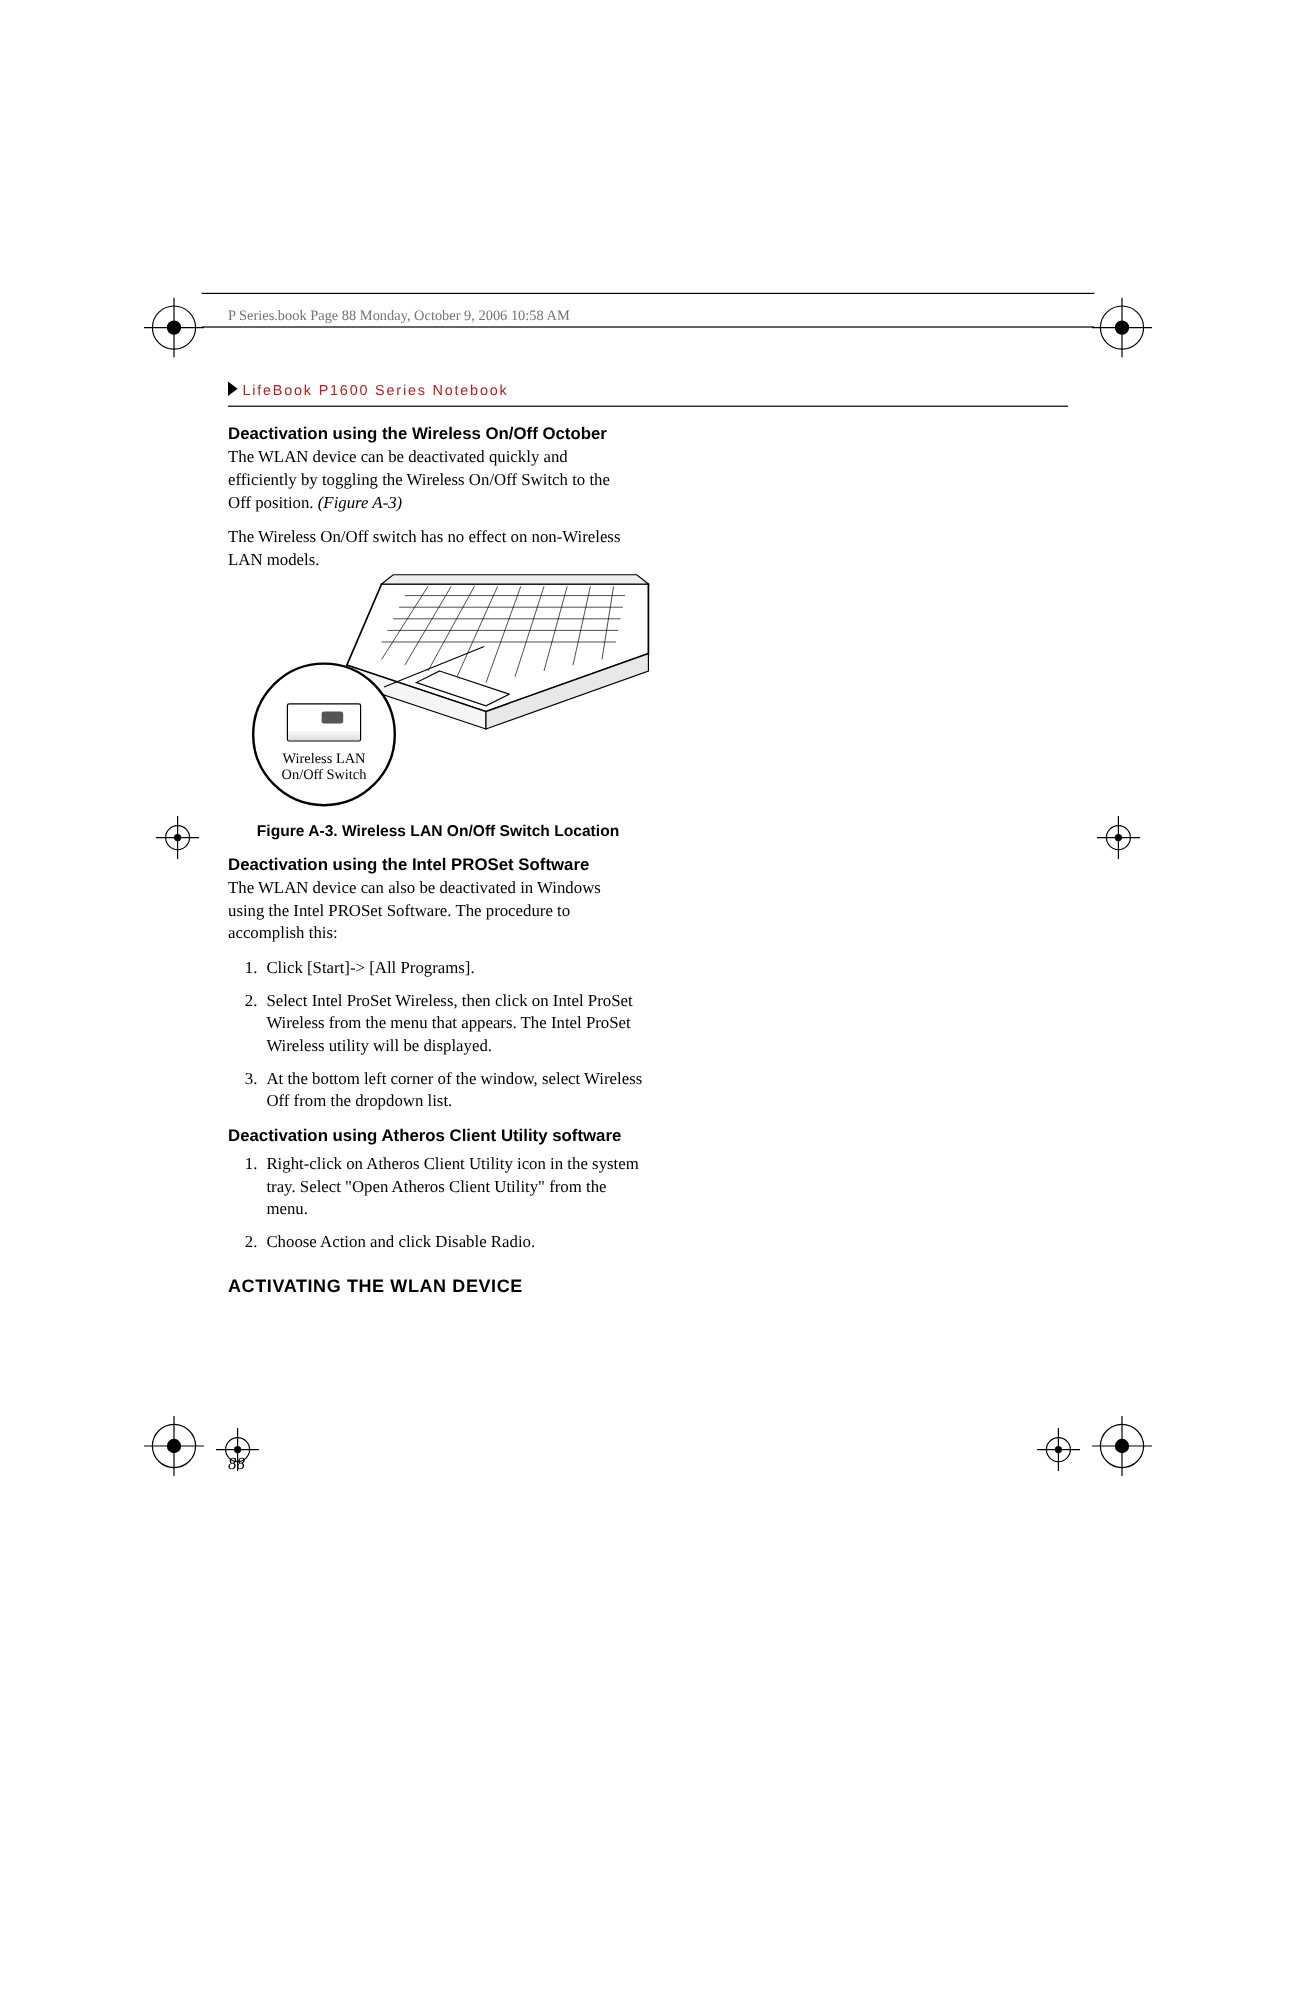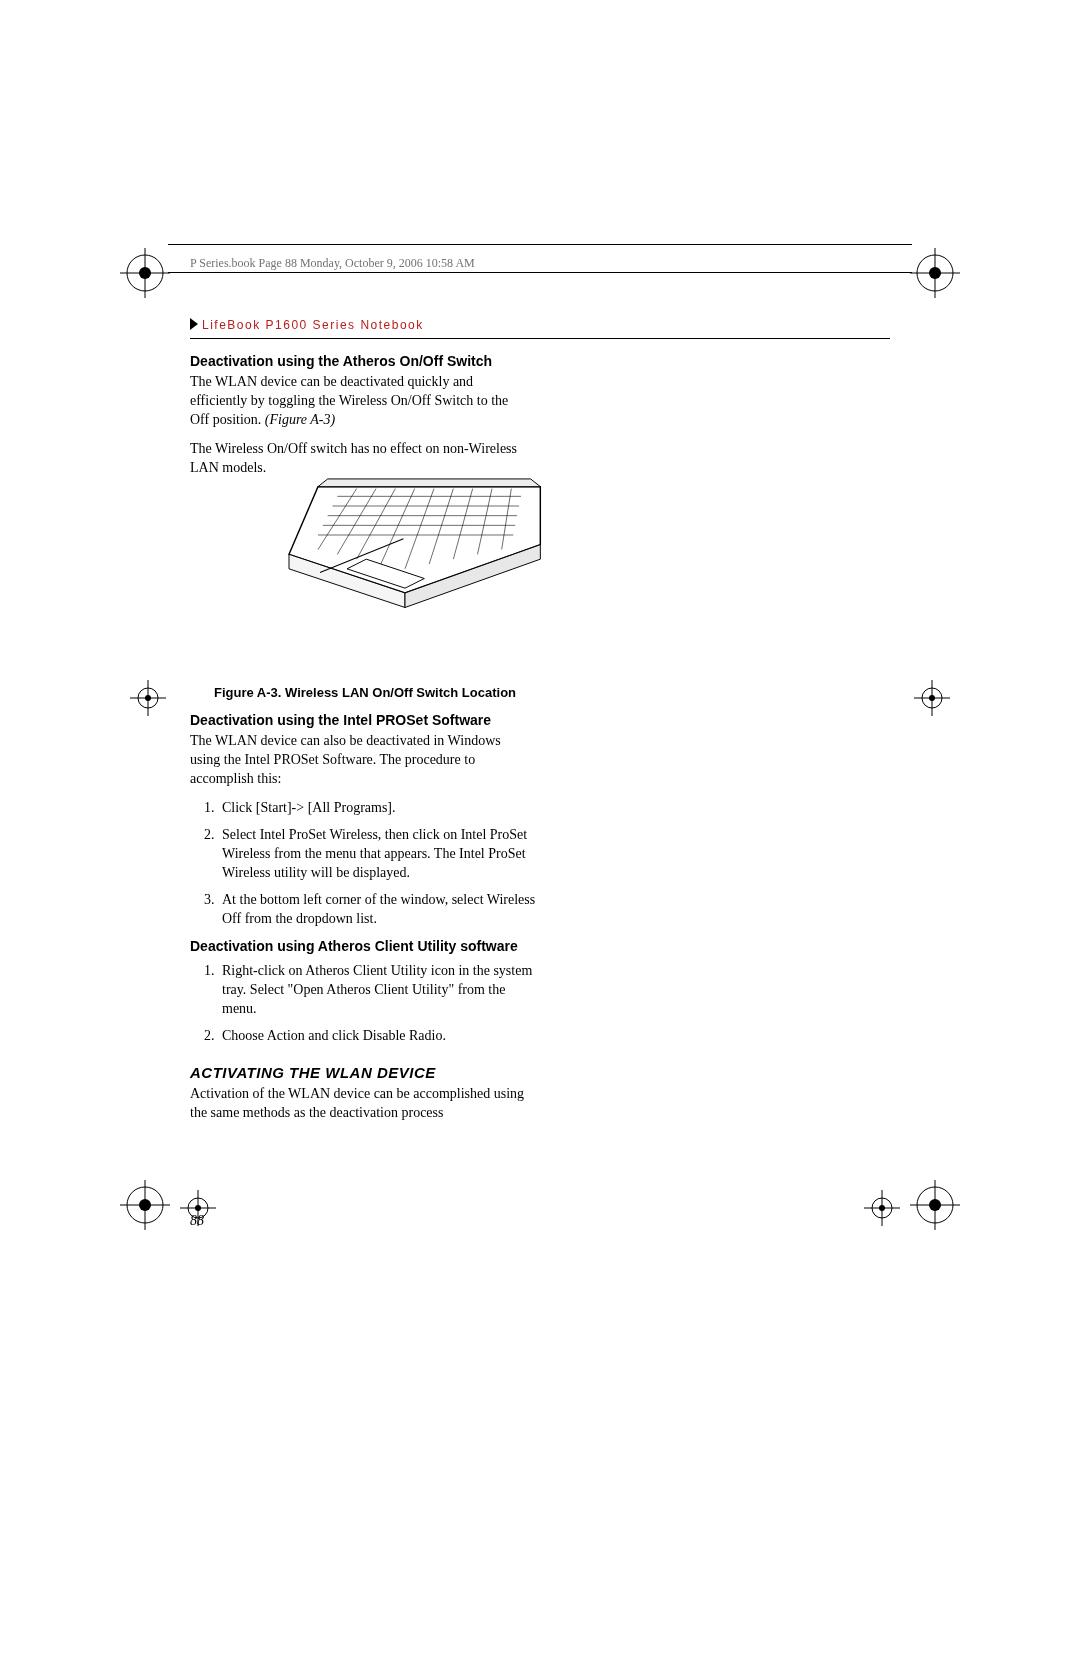--- a/index.html
+++ b/index.html
@@ -104,21 +104,20 @@
     top: 2px;
     font-size: 8px;
   }
   .section-head {
     font-family: Arial, Helvetica, sans-serif;
     font-weight: bold;
     font-size: 15px;
     text-transform: uppercase;
     margin: 18px 0 4px 0;
     letter-spacing: 0.5px;
-    font-style: italic;
   }
   .figure-box {
     width: 350px;
     height: 190px;
     position: relative;
     margin: 6px 0 4px 0;
   }
   .laptop-svg {
     position: absolute;
     right: -10px;
@@ -259,21 +258,21 @@
 </div>
 
 <div class="page-header-line">P Series.book  Page 88  Monday, October 9, 2006  10:58 AM</div>
 
 <div class="content-area">
   <div class="section-running">LifeBook P1600 Series Notebook</div>
   <hr class="section-hr">
 
   <div class="column">
 
-    <div class="sub-heading">Deactivation using the Atheros On/Off Switch</div>
+    <div class="sub-heading">Deactivation using the Wireless On/Off October</div>
     <p class="body-text">
       <span>The WLAN device can be deactivated quickly and efficiently by toggling the Wireless On/Off Switch to the Off position. </span><span class="italic">(Figure A-3)</span>
     </p>
     <p class="body-text">The Wireless On/Off switch has no effect on non-Wireless LAN models.</p>
 
     <div class="figure-box">
       <svg class="laptop-svg" viewBox="0 0 300 170">
 
         <polygon points="60,10 290,10 290,70 150,120 30,80" fill="#fff" stroke="#000" stroke-width="1.5"></polygon>
 
@@ -295,36 +294,42 @@
           <line x1="240" y1="12" x2="225" y2="80"></line>
           <line x1="260" y1="12" x2="250" y2="75"></line>
         </g>
 
         <polygon points="30,80 150,120 150,135 30,95" fill="#f5f5f5" stroke="#000"></polygon>
         <polygon points="150,120 290,70 290,85 150,135" fill="#e8e8e8" stroke="#000"></polygon>
 
         <polygon points="110,85 170,105 150,115 90,95" fill="#fff" stroke="#000"></polygon>
       </svg>
       <div class="callout-line"></div>
+      <div class="callout-circle">
+        <div class="callout-switch"></div>
+        <div class="callout-text">
+          <span>Wireless LAN</span><br>
+          <span>On/Off Switch</span>
+        </div>
+      </div>
     </div>
     <div class="figure-caption">Figure A-3. Wireless LAN On/Off Switch Location</div>
 
     <div class="sub-heading">Deactivation using the Intel PROSet Software</div>
     <p class="body-text">The WLAN device can also be deactivated in Windows using the Intel PROSet Software. The procedure to accomplish this:</p>
     <ol class="ol">
       <li>Click [Start]-&gt; [All Programs].</li>
       <li>Select Intel ProSet Wireless, then click on Intel ProSet Wireless from the menu that appears. The Intel ProSet Wireless utility will be displayed.</li>
       <li>At the bottom left corner of the window, select Wireless Off from the dropdown list.</li>
     </ol>
 
     <div class="sub-heading">Deactivation using Atheros Client Utility software</div>
     <ol class="ol">
       <li>Right-click on Atheros Client Utility icon in the system tray. Select "Open Atheros Client Utility" from the menu.</li>
       <li>Choose Action and click Disable Radio.</li>
     </ol>
 
     <div class="section-head">ACTIVATING THE WLAN DEVICE</div>
-    <p class="body-text">Activation of the WLAN device can be accomplished using the same methods as the deactivation process</p>
 
   </div>
 </div>
 
 <div class="page-num">88</div>
 
 </body></html>

